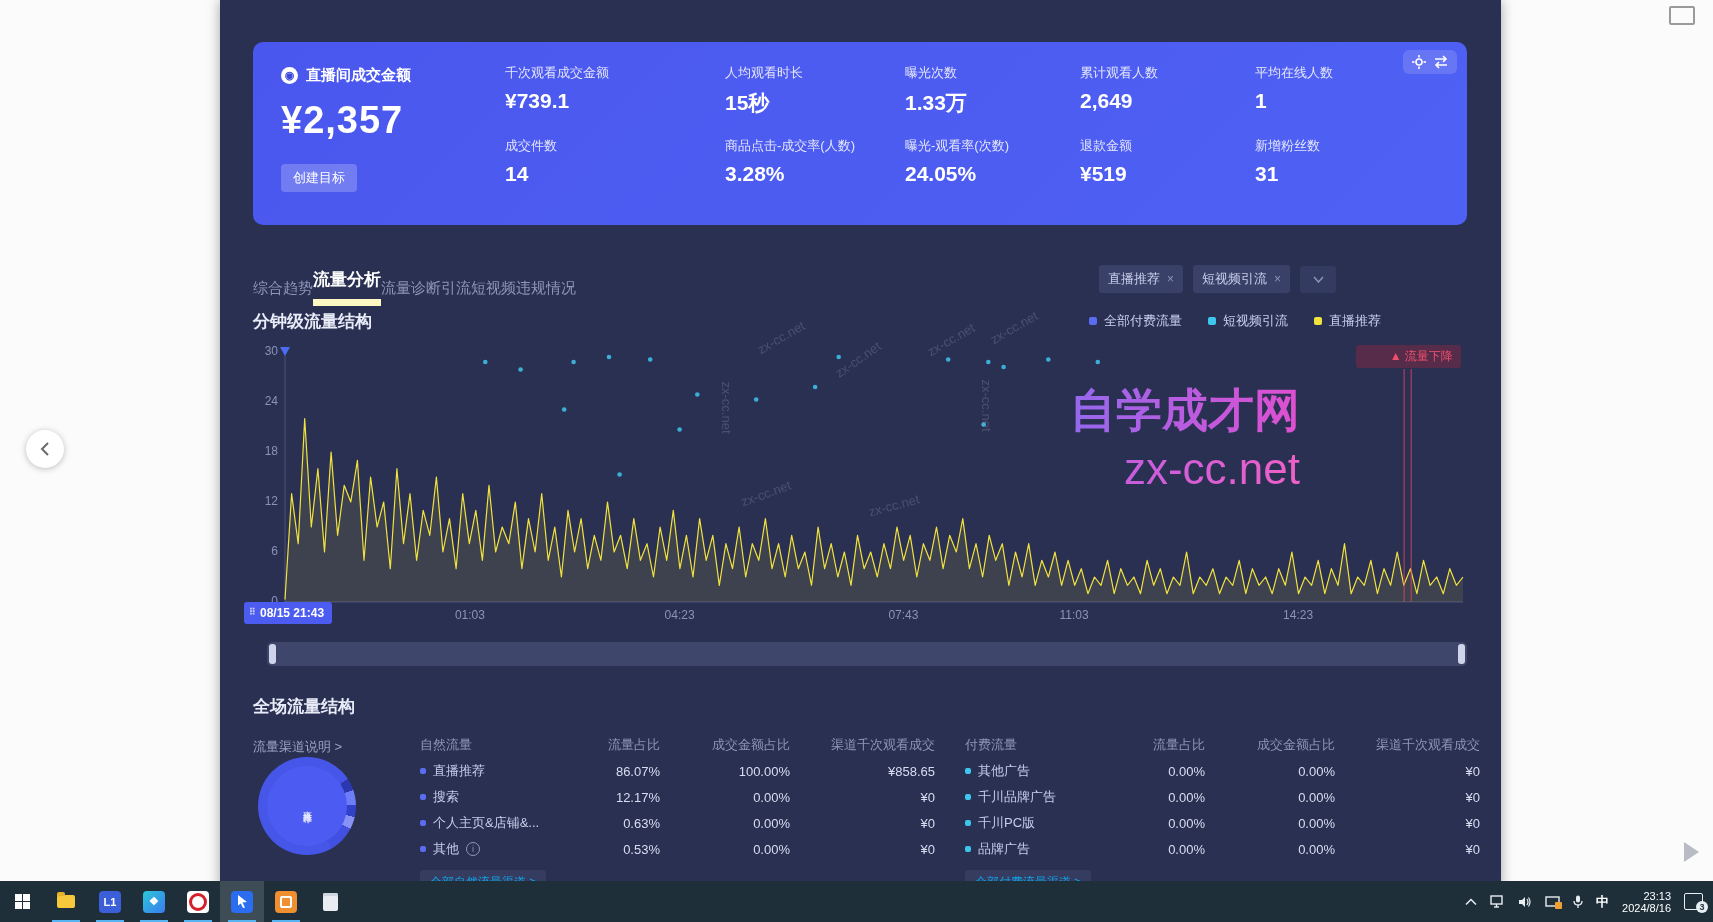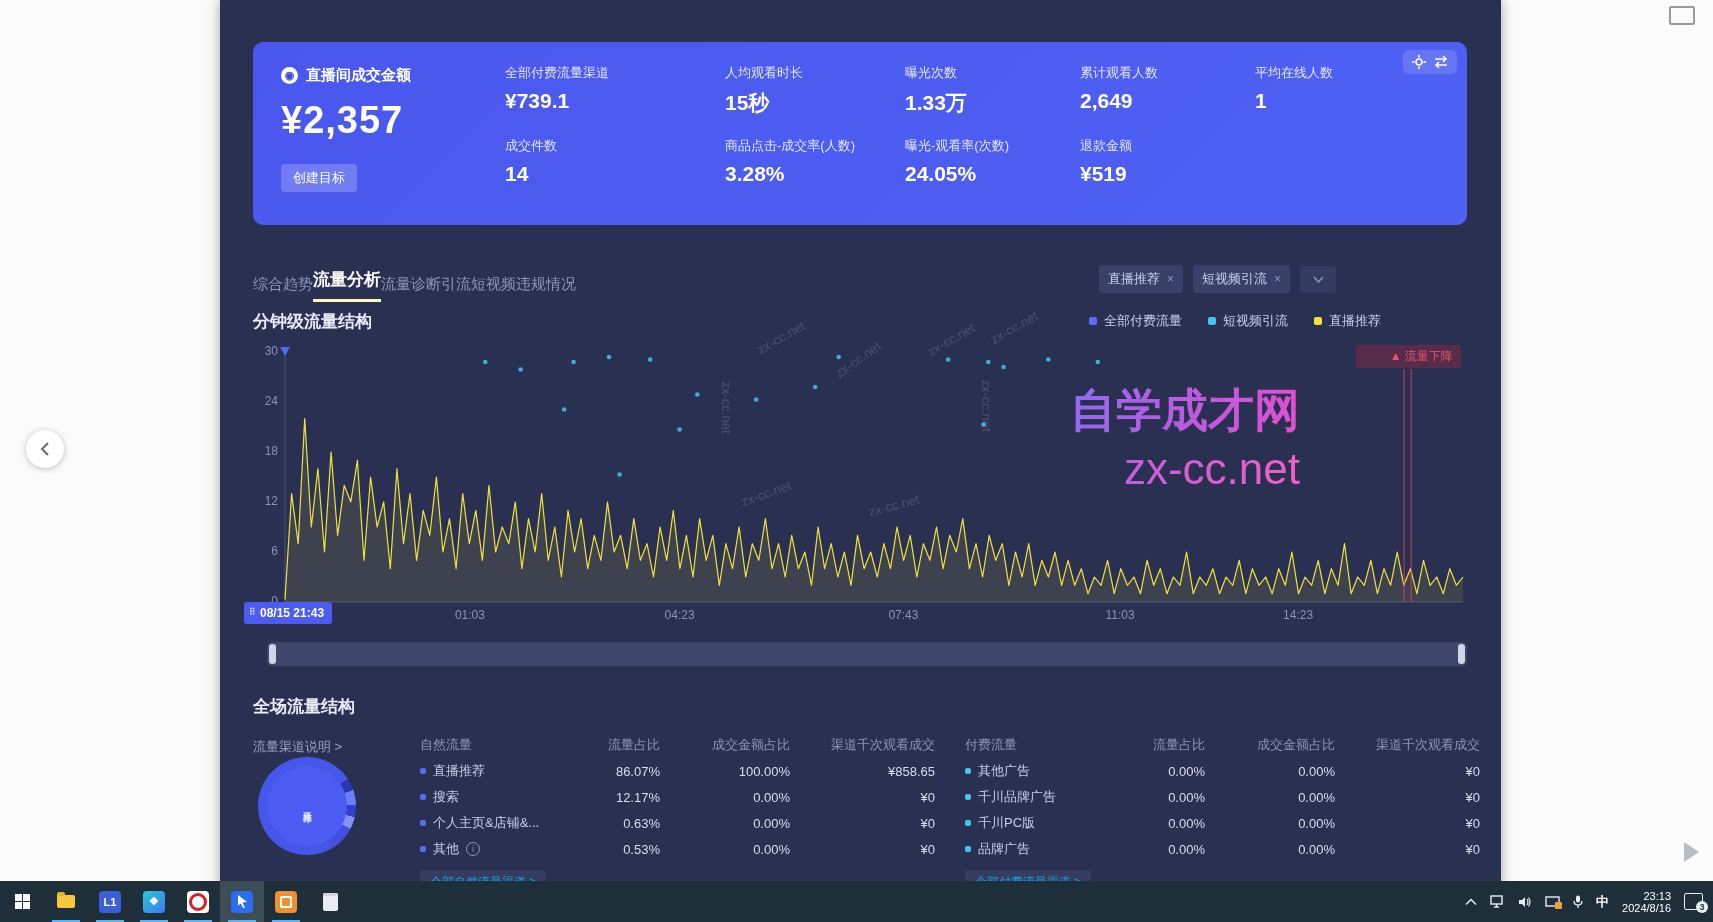--- a/index.html
+++ b/index.html
@@ -20,21 +20,21 @@
   .metrics{position:absolute;left:252px;top:22px;display:grid;
            grid-template-columns:220px 180px 175px 175px 178px;grid-auto-rows:73px;}
   .metric .lab{font-size:13px;color:rgba(255,255,255,.85);}
   .metric .val{font-size:21px;font-weight:bold;margin-top:7px;}
   .panel-tools{position:absolute;right:10px;top:8px;display:flex;gap:6px;background:rgba(255,255,255,.14);
                border-radius:6px;padding:4px 8px;}
   .panel-tools svg{display:block;cursor:pointer;}
   
   .tabs{position:absolute;left:33px;top:268px;display:flex;align-items:flex-end;}
   .tab{font-size:15px;color:#8d95b8;cursor:pointer;padding-bottom:8px;}
-  .tab.active{font-size:17px;font-weight:bold;color:#fff;border-bottom:3px solid #fef9c3;}
+  .tab.active{font-size:17px;font-weight:bold;color:#fff;border-bottom:7px solid #fef9c3;}
   .filter-group{position:absolute;right:165px;top:265px;display:flex;gap:10px;align-items:center;}
   .tag{display:flex;align-items:center;gap:7px;background:#3a4168;color:#c8cfee;font-size:13px;
        padding:5px 9px;border-radius:3px;cursor:pointer;}
   .tag .x{color:#8d95b8;font-size:12px;cursor:pointer;}
   .dd-box{width:36px;height:27px;background:#343b60;border-radius:3px;display:flex;align-items:center;
           justify-content:center;cursor:pointer;}
   
   .sec-title{position:absolute;left:33px;font-size:17px;font-weight:bold;color:#e9ecf9;}
   .legend{position:absolute;right:120px;top:312px;display:flex;gap:26px;}
   .legend-item{display:flex;align-items:center;gap:7px;font-size:13px;color:#c8cfee;cursor:pointer;}
@@ -120,21 +120,21 @@
     <div class="kpi-main">
       <div class="kpi-main-head">
         <span class="gmv-ic">◉</span>
         <span>直播间成交金额</span>
       </div>
       <div class="kpi-main-value">¥2,357</div>
       <span class="goal-btn">创建目标</span>
     </div>
     <div class="metrics">
       <div class="metric">
-          <div class="lab">全部付费流量渠道</div>
+          <div class="lab">千次观看成交金额</div>
           <div class="val">¥739.1</div>
         </div>
       <div class="metric">
           <div class="lab">人均观看时长</div>
           <div class="val">15秒</div>
         </div>
       <div class="metric">
           <div class="lab">曝光次数</div>
           <div class="val">1.33万</div>
         </div>
@@ -154,20 +154,24 @@
           <div class="lab">商品点击-成交率(人数)</div>
           <div class="val">3.28%</div>
         </div>
       <div class="metric">
           <div class="lab">曝光-观看率(次数)</div>
           <div class="val">24.05%</div>
         </div>
       <div class="metric">
           <div class="lab">退款金额</div>
           <div class="val">¥519</div>
+        </div>
+      <div class="metric">
+          <div class="lab">新增粉丝数</div>
+          <div class="val">31</div>
         </div>
     </div>
     <div class="panel-tools">
       <svg width="16" height="16" viewBox="0 0 16 16">
         <circle cx="8" cy="8" r="3" fill="none" stroke="#fff" stroke-width="1.6"></circle>
         <g stroke="#fff" stroke-width="1.6">
             <line x1="8" y1="1" x2="8" y2="3.5"></line>
             <line x1="8" y1="12.5" x2="8" y2="15"></line>
             <line x1="1" y1="8" x2="3.5" y2="8"></line>
             <line x1="12.5" y1="8" x2="15" y2="8"></line>
@@ -258,21 +262,21 @@
     <div class="alert-badge" id="alert-badge" style="left: 1102.63px; padding-left: 34px;">
       <span>▲</span>
       <span>流量下降</span>
     </div>
   </div>
   <div class="xlabels">
     <div class="xchip"><span class="grip">⠿</span><span>08/15 21:43</span></div>
     <span class="xt" id="xt0" style="left: 216.946px;">01:03</span>
     <span class="xt" id="xt1" style="left: 426.63px;">04:23</span>
     <span class="xt" id="xt2" style="left: 650.45px;">07:43</span>
-    <span class="xt" id="xt3" style="left: 867px;">11:03</span>
+    <span class="xt" id="xt3" style="left: 821px;">11:03</span>
     <span class="xt" id="xt4" style="left: 1045.08px;">14:23</span>
   </div>
   <div class="brush">
     <div class="handle" style="left:2px;"></div>
     <div class="handle" style="right:2px;"></div>
   </div>
 
   <div class="wm-main">
     <div class="l1">自学成才网</div>
     <div class="l2">zx-cc.net</div>

